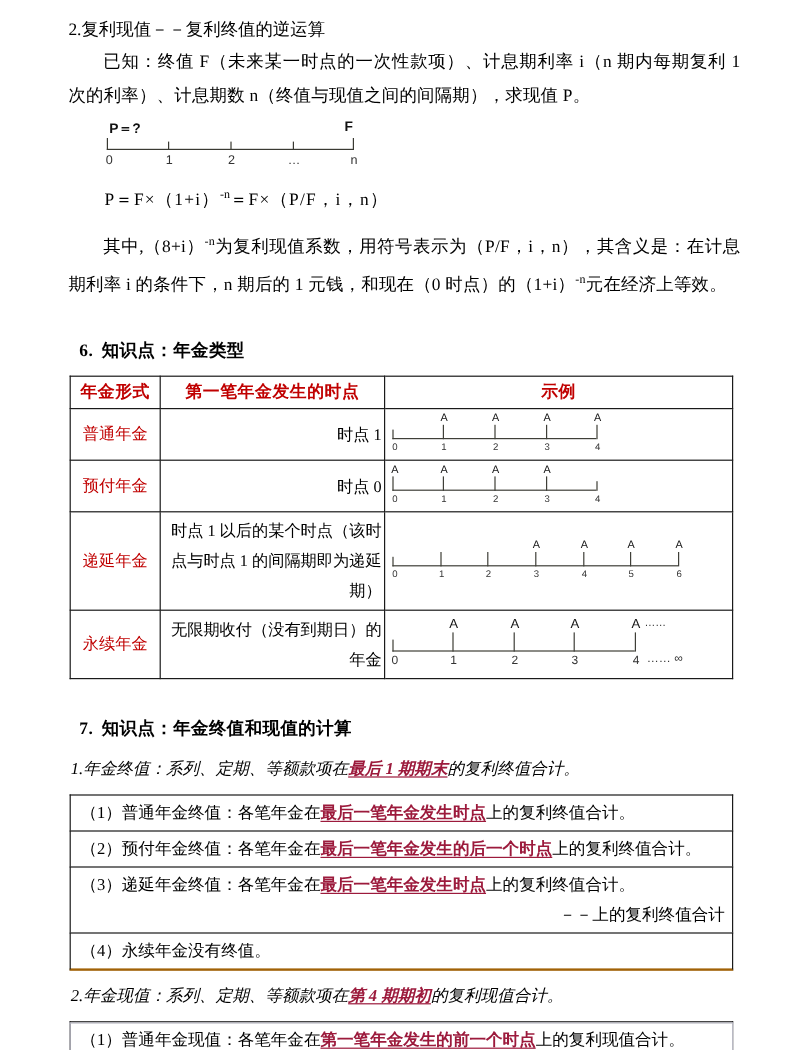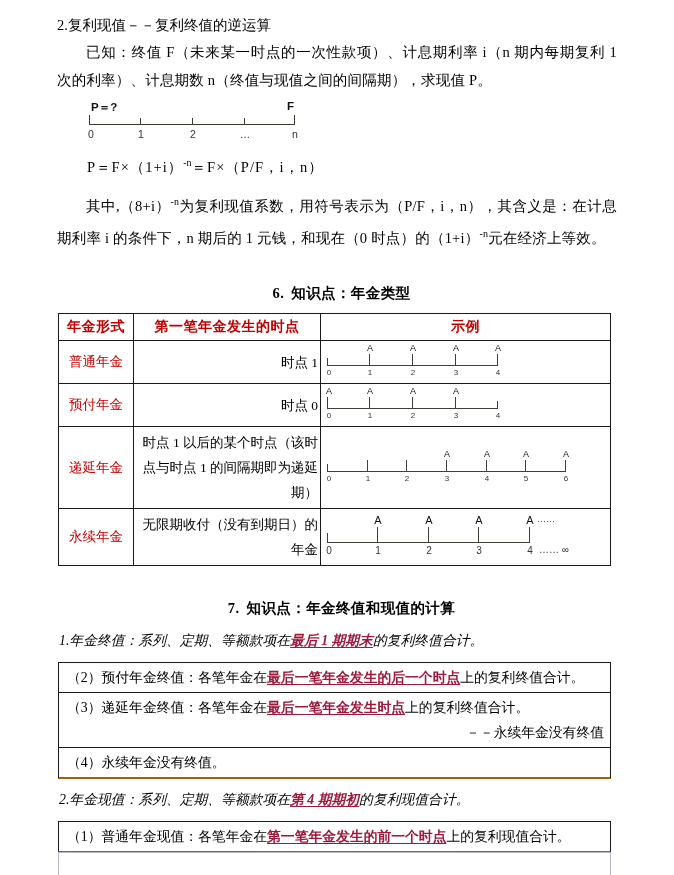--- a/index.html
+++ b/index.html
@@ -43,21 +43,20 @@
     line-height: 26px;
     margin: 0;
   }
   .sect-title {
     font-weight: bold;
     font-size: 14.5px;
     line-height: 24px;
     margin: 0;
     padding-left: 9px;
     letter-spacing: 0.4px;
-    text-align: center;
   }
   .sect-title .snum { margin-right: 7px; }
 
   .spacer-lg { height: 30px; }
   .spacer-sm { height: 8px; }
 
   
   .formula {
     font-family: "Liberation Serif", "DejaVu Serif", serif;
     font-size: 14.5px;
@@ -396,25 +395,26 @@
 
     <p class="sect-title"><span class="snum">7.</span><span>知识点：年金终值和现值的计算</span></p>
 
     <div class="spacer-sm"></div>
 
     <p class="plain-line"><span>1.年金终值：系列、定期、等额款项在</span><span class="hl">最后 1 期期末</span><span>的复利终值合计。</span></p>
 
     <div class="spacer-sm"></div>
 
     <div class="boxwrap">
+      <div class="box"><span>（1）普通年金终值：各笔年金在</span><span class="hl">最后一笔年金发生时点</span><span>上的复利终值合计。</span></div>
 
       <div class="box"><span>（2）预付年金终值：各笔年金在</span><span class="hl">最后一笔年金发生的后一个时点</span><span>上的复利终值合计。</span></div>
 
       <div class="box"><span>（3）递延年金终值：各笔年金在</span><span class="hl">最后一笔年金发生时点</span><span>上的复利终值合计。</span>
-        <span class="rt">－－永续年金没有终值</span></div>
+        <span class="rt">－－上的复利终值合计</span></div>
 
       <div class="box last"><span>（4）永续年金没有终值。</span></div>
     </div>
 
     <div class="spacer-sm"></div>
 
     <p class="plain-line"><span>2.年金现值：系列、定期、等额款项在</span><span class="hl">第 4 期期初</span><span>的复利现值合计。</span></p>
 
     <div class="spacer-sm"></div>
 

